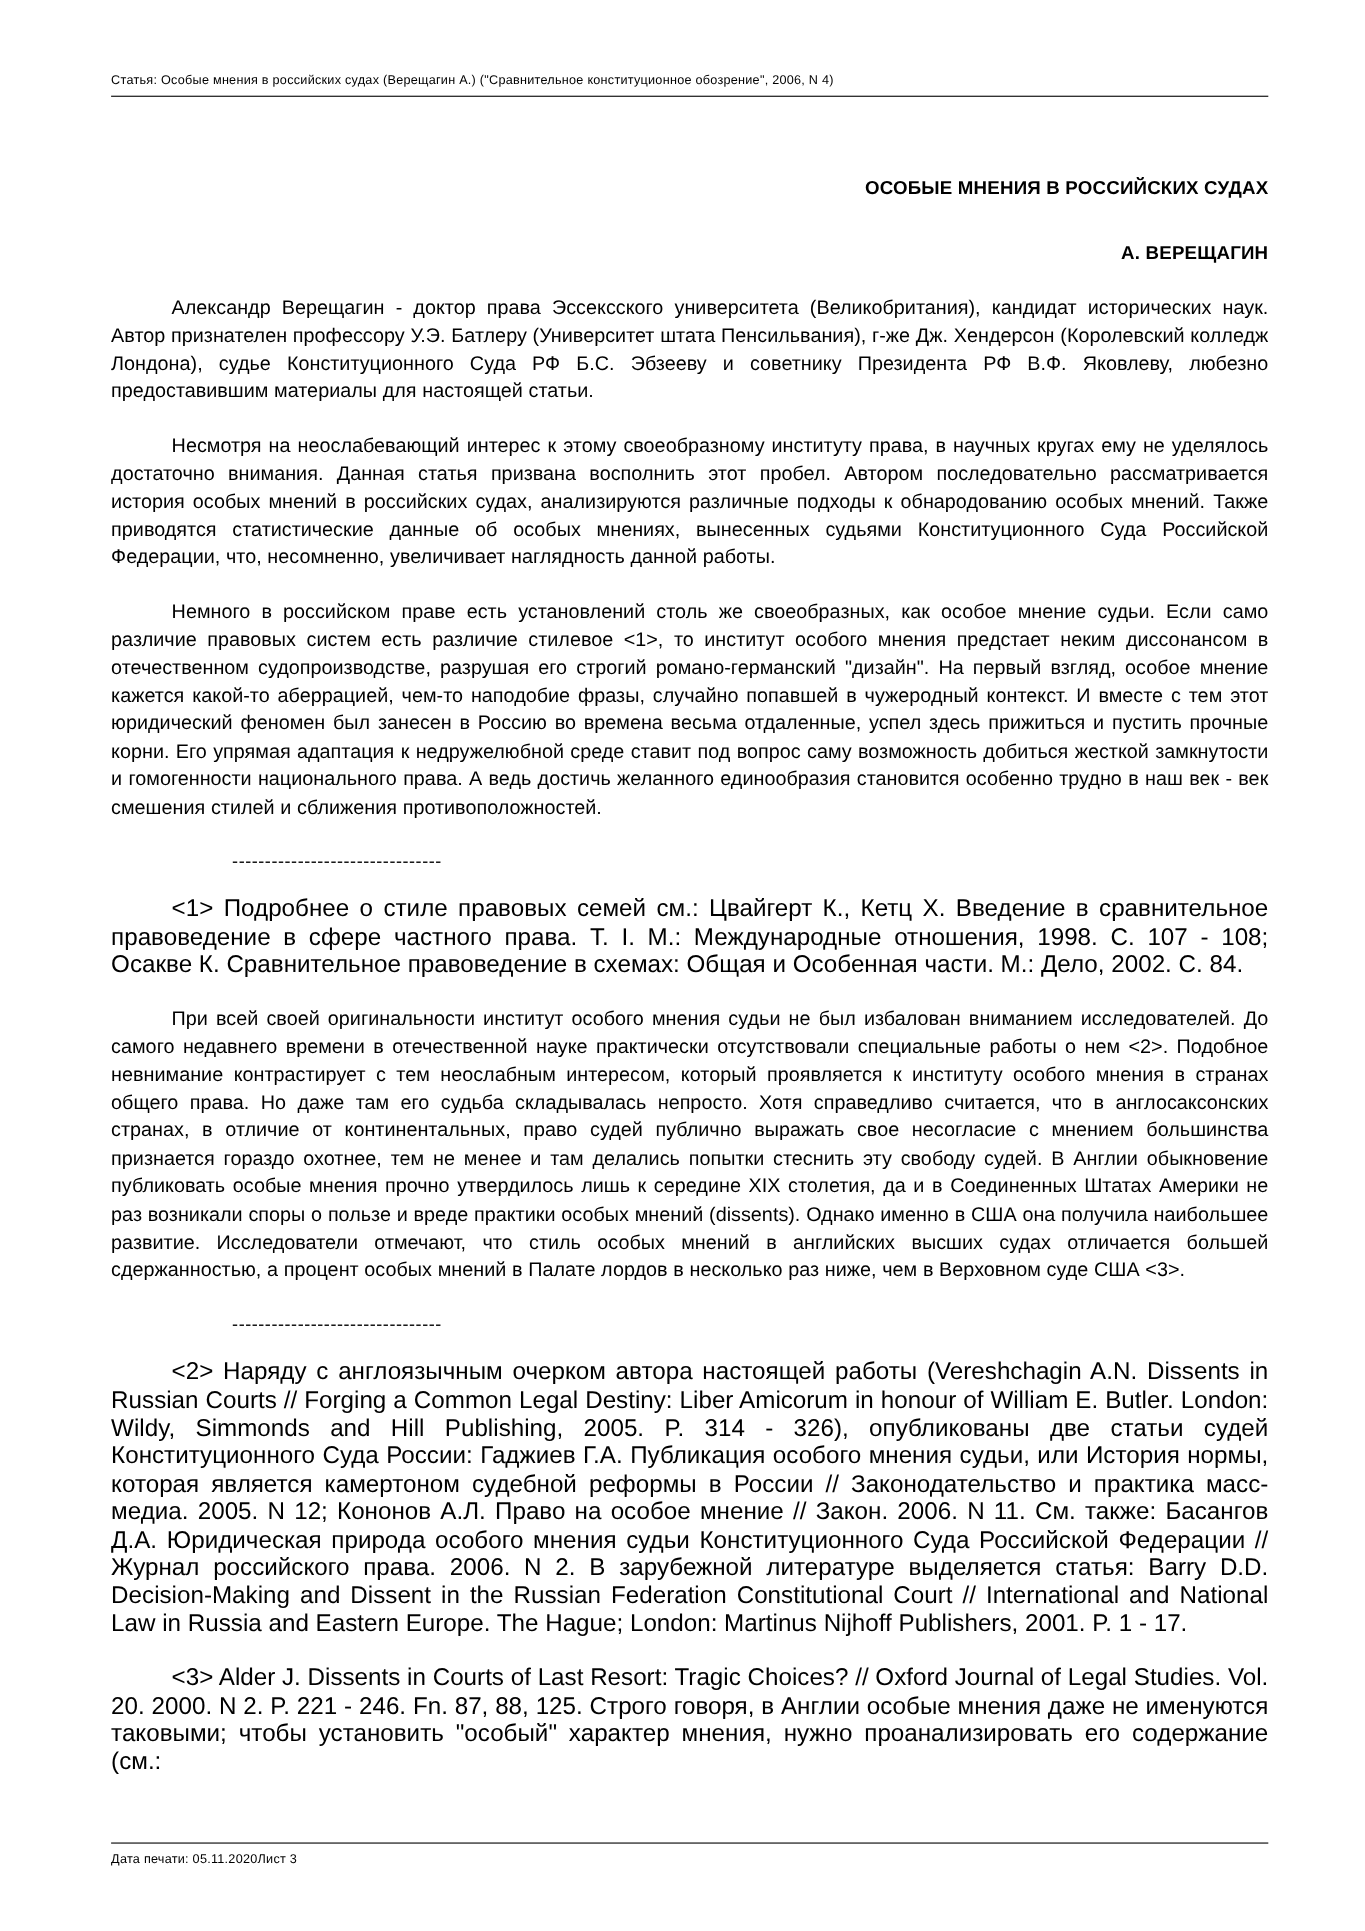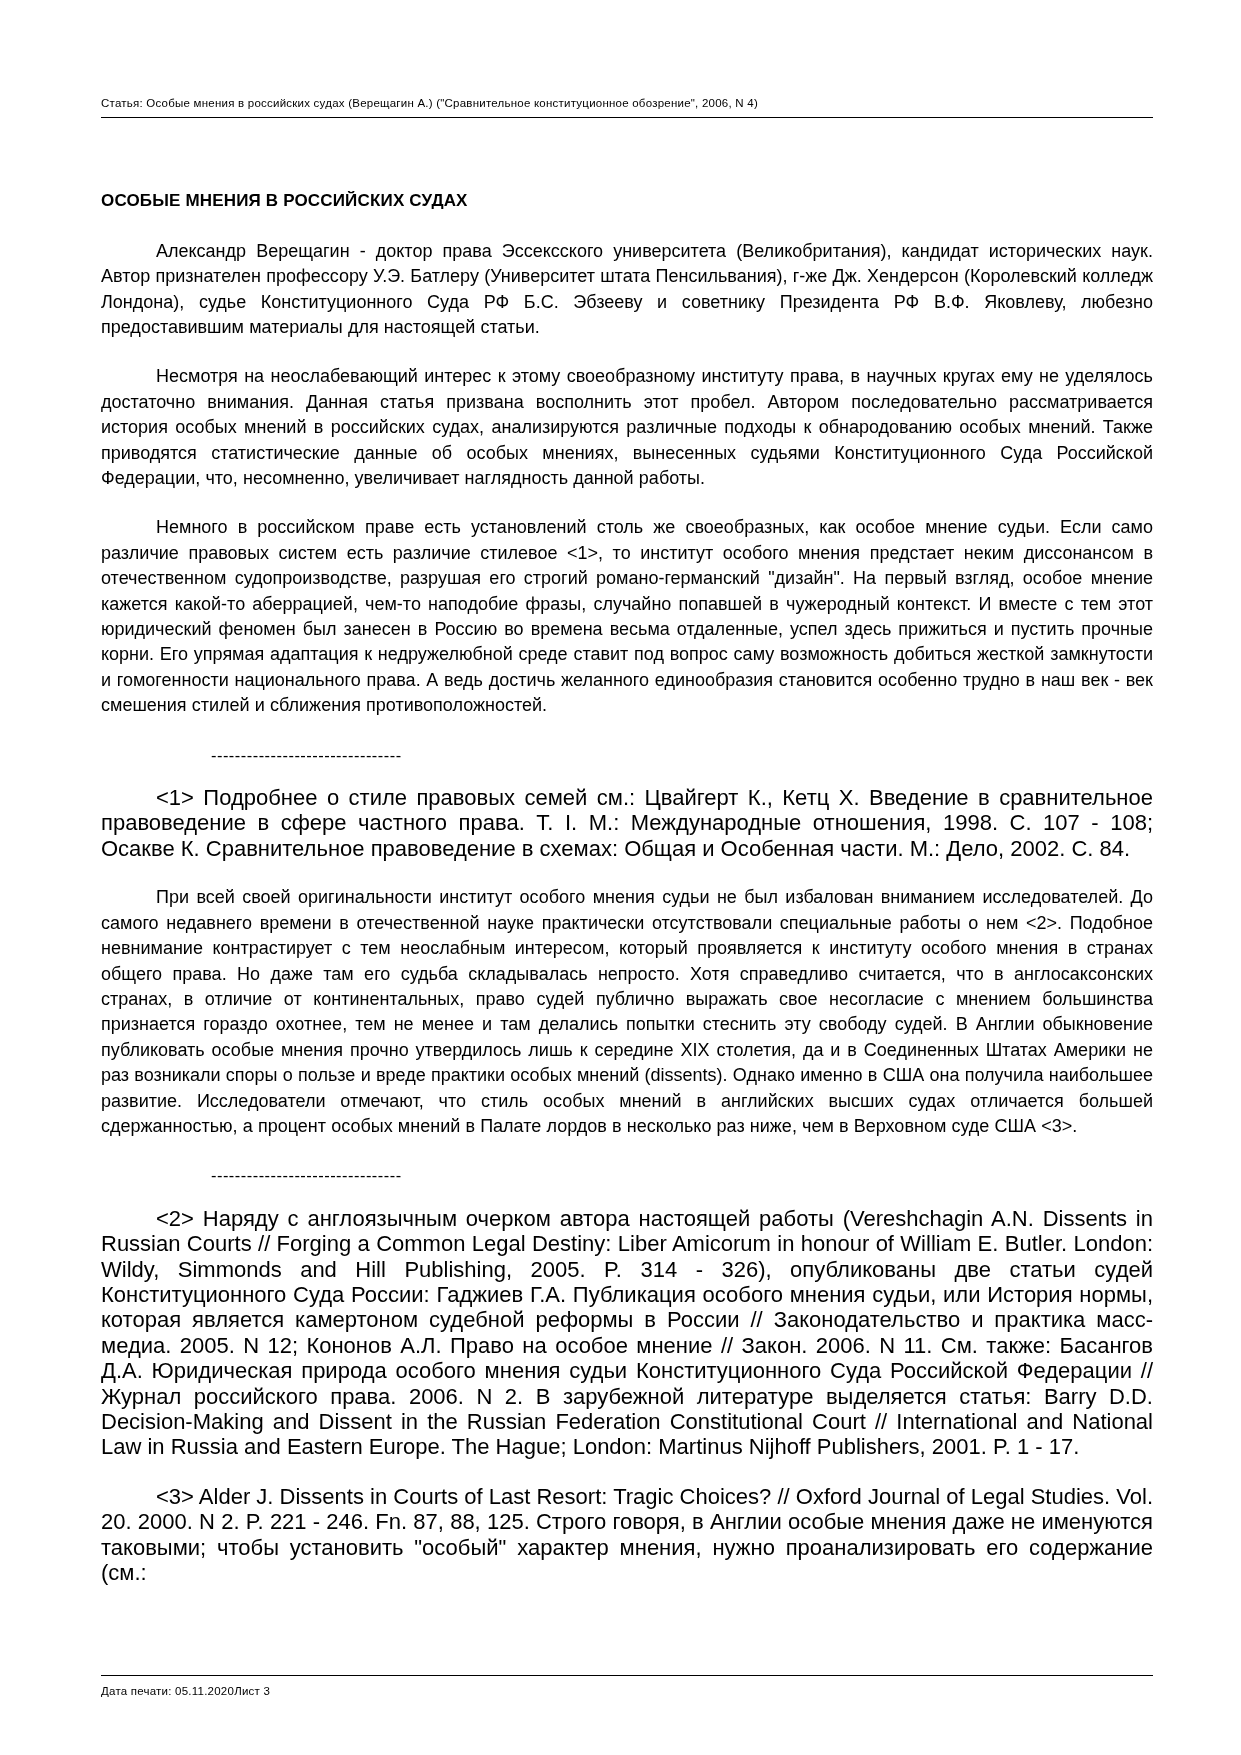--- a/index.html
+++ b/index.html
@@ -12,42 +12,42 @@
     font-family: "Liberation Sans", "DejaVu Sans", sans-serif;
     color: #000000;
   }
   .page {
     position: relative;
     box-sizing: border-box;
     width: 1241px;
     height: 1755px;
     margin: 0 auto;
     background: #ffffff;
-    padding: 96px 88px 0 101px;
+    padding: 66px 88px 0 101px;
     overflow: hidden;
   }
 
   
   .doc-header {
     font-size: 11.5px;
     line-height: 1.25;
     letter-spacing: 0.02em;
     color: #000;
     padding-bottom: 7px;
   }
   .rule {
     border: 0;
     border-top: 1px solid #000;
     margin: 0;
     height: 0;
   }
 
   
   .title-block {
-    text-align: left;
+    text-align: right;
   }
   .doc-title {
     font-size: 17px;
     font-weight: bold;
     letter-spacing: 0.01em;
     margin: 73px 0 0 0;
     line-height: 1.2;
   }
   .doc-subtitle {
     font-size: 17px;
@@ -120,20 +120,21 @@
 </head>
 <body>
 
 <div class="page">
 
   <div class="doc-header">Статья: Особые мнения в российских судах (Верещагин А.) ("Сравнительное конституционное обозрение", 2006, N 4)</div>
   <hr class="rule">
 
   <div class="title-block">
     <h1 class="doc-title">ОСОБЫЕ МНЕНИЯ В РОССИЙСКИХ СУДАХ</h1>
+    <h2 class="doc-subtitle">А. ВЕРЕЩАГИН</h2>
   </div>
 
   <div class="body-wrap">
 
     <p class="para">Александр Верещагин - доктор права Эссексского университета (Великобритания), кандидат исторических наук. Автор признателен профессору У.Э. Батлеру (Университет штата Пенсильвания), г-же Дж. Хендерсон (Королевский колледж Лондона), судье Конституционного Суда РФ Б.С. Эбзееву и советнику Президента РФ В.Ф. Яковлеву, любезно предоставившим материалы для настоящей статьи.</p>
 
     <p class="para">Несмотря на неослабевающий интерес к этому своеобразному институту права, в научных кругах ему не уделялось достаточно внимания. Данная статья призвана восполнить этот пробел. Автором последовательно рассматривается история особых мнений в российских судах, анализируются различные подходы к обнародованию особых мнений. Также приводятся статистические данные об особых мнениях, вынесенных судьями Конституционного Суда Российской Федерации, что, несомненно, увеличивает наглядность данной работы.</p>
 
     <p class="para">Немного в российском праве есть установлений столь же своеобразных, как особое мнение судьи. Если само различие правовых систем есть различие стилевое &lt;1&gt;, то институт особого мнения предстает неким диссонансом в отечественном судопроизводстве, разрушая его строгий романо-германский "дизайн". На первый взгляд, особое мнение кажется какой-то аберрацией, чем-то наподобие фразы, случайно попавшей в чужеродный контекст. И вместе с тем этот юридический феномен был занесен в Россию во времена весьма отдаленные, успел здесь прижиться и пустить прочные корни. Его упрямая адаптация к недружелюбной среде ставит под вопрос саму возможность добиться жесткой замкнутости и гомогенности национального права. А ведь достичь желанного единообразия становится особенно трудно в наш век - век смешения стилей и сближения противоположностей.</p>
 

